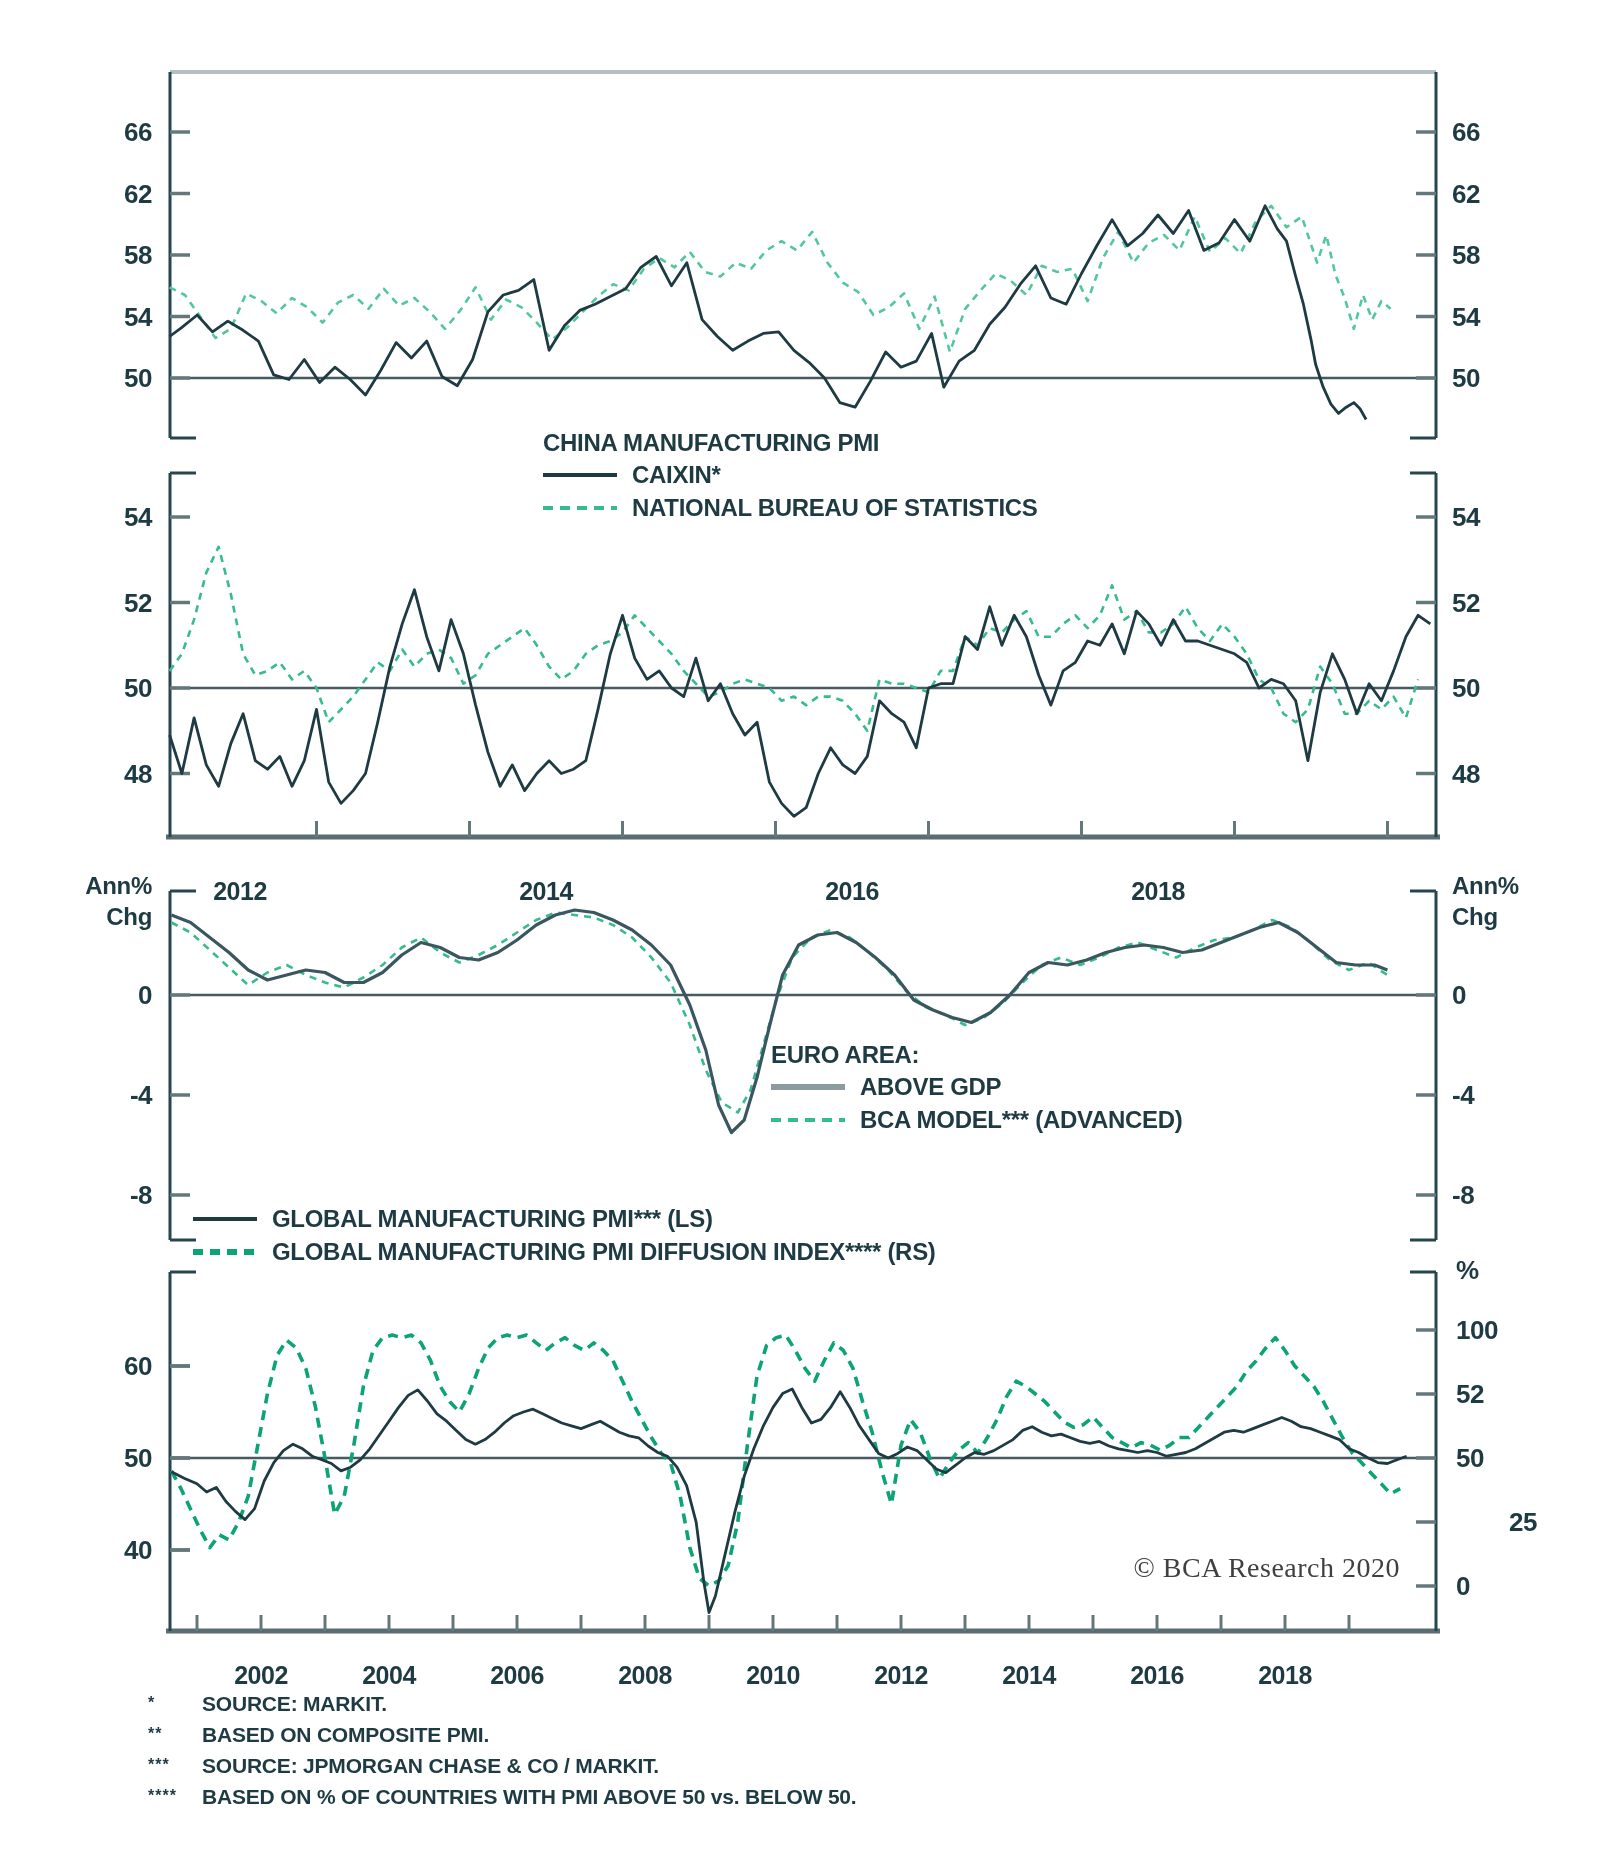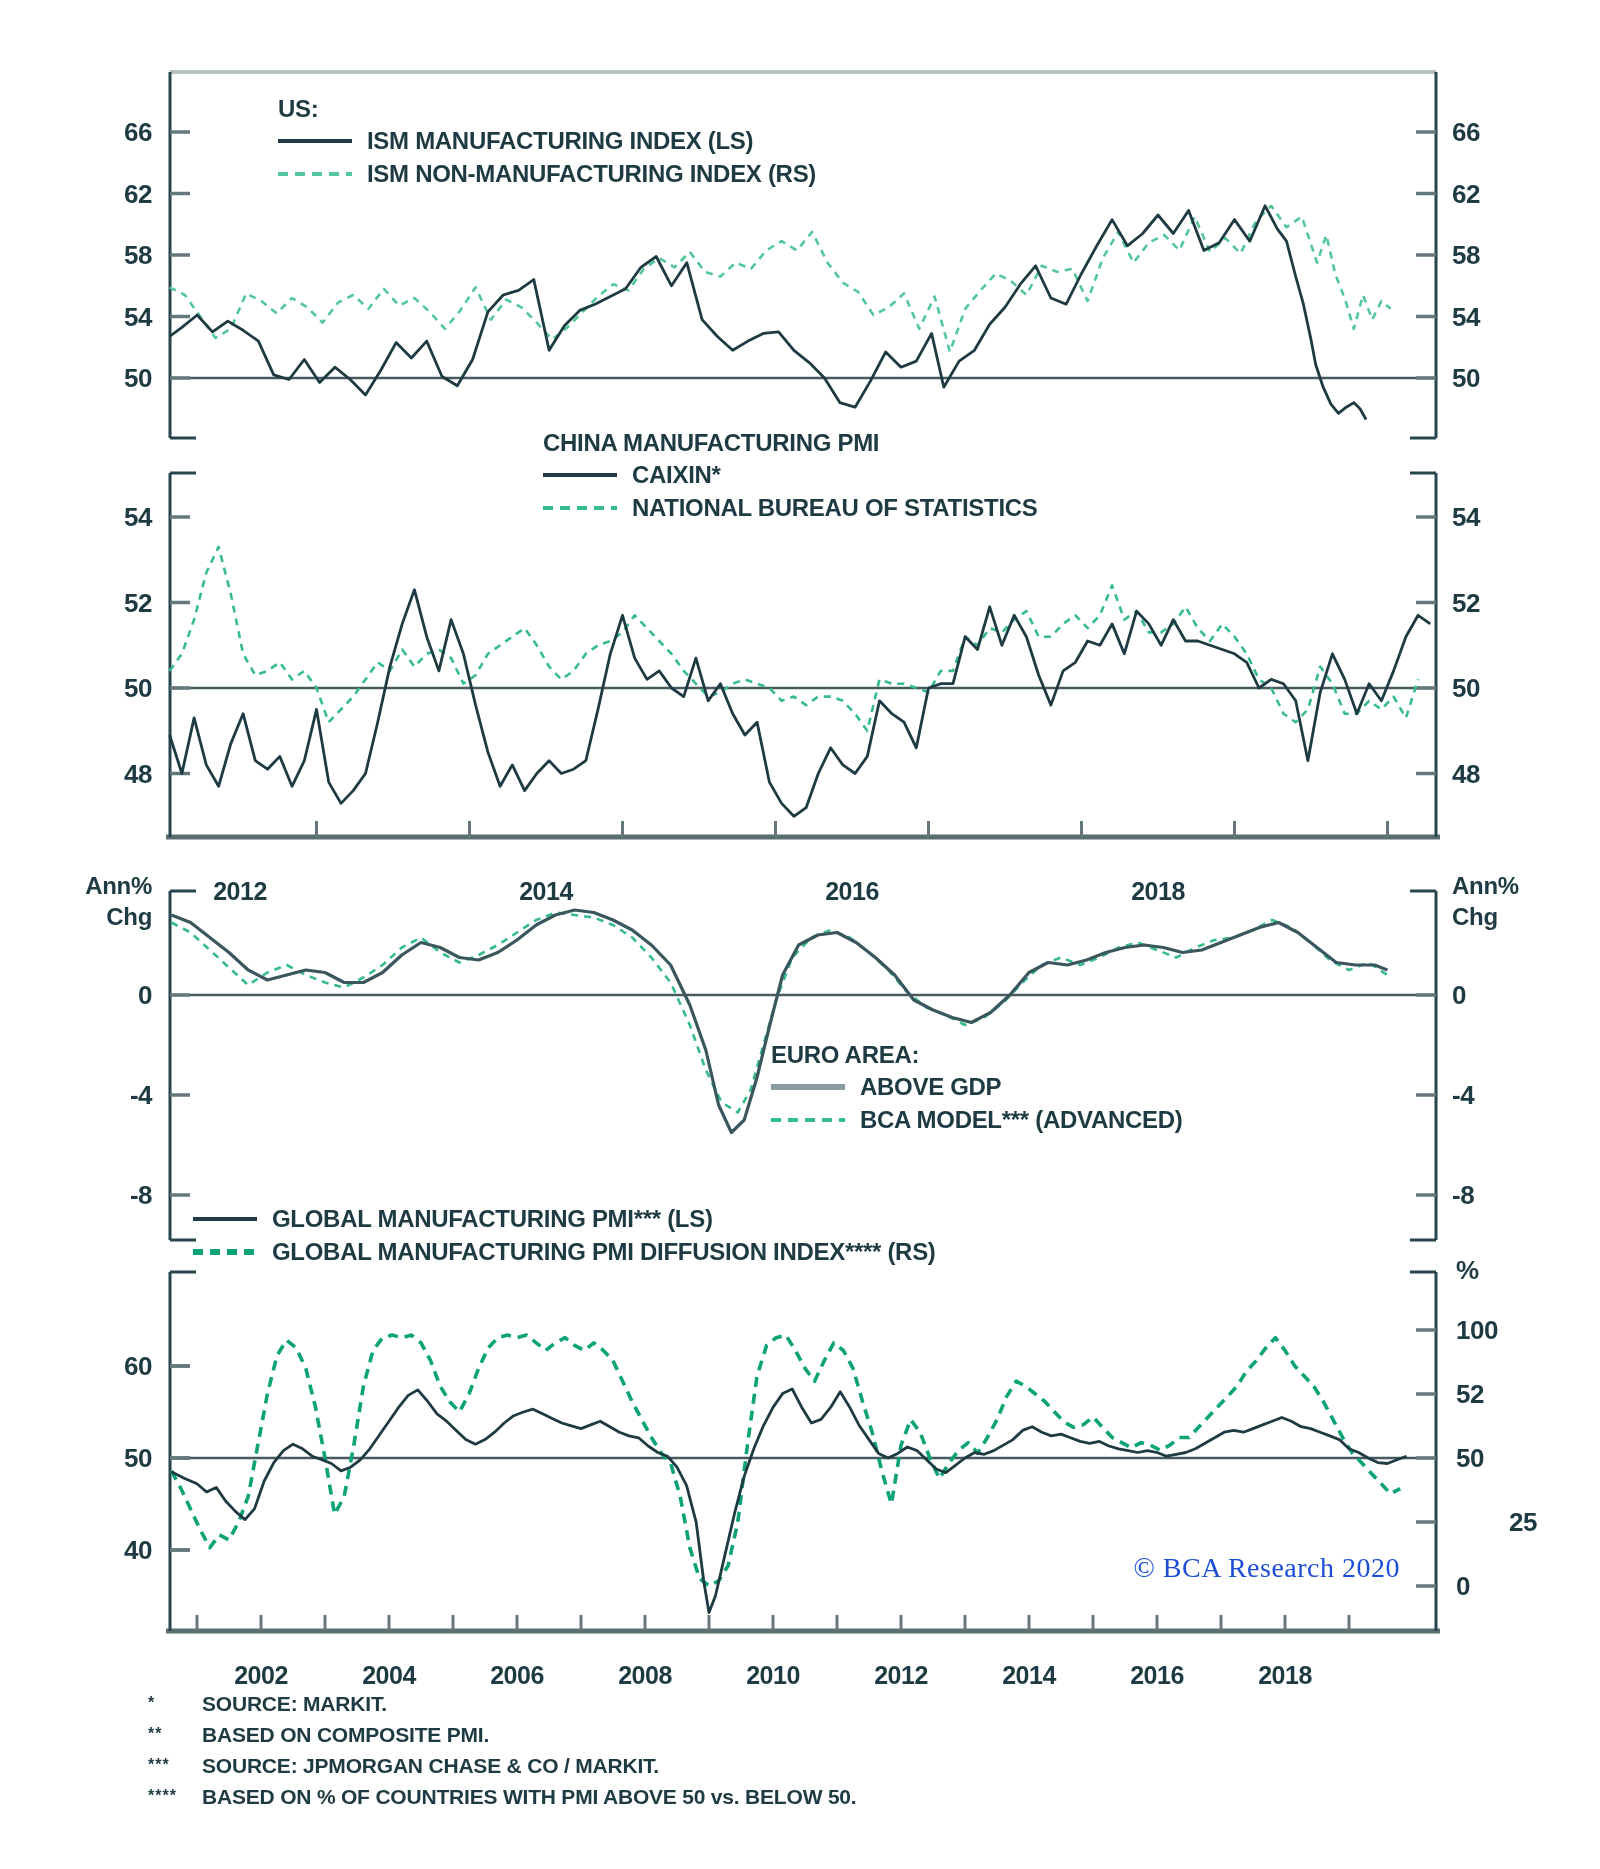--- a/index.html
+++ b/index.html
@@ -167,31 +167,20 @@
       <div class="lbl" style="top: 1660px; left: 329px; width: 120px; text-align: center; font-size: 25px;">2004</div>
       <div class="lbl" style="top: 1660px; left: 457px; width: 120px; text-align: center; font-size: 25px;">2006</div>
       <div class="lbl" style="top: 1660px; left: 585px; width: 120px; text-align: center; font-size: 25px;">2008</div>
       <div class="lbl" style="top: 1660px; left: 713px; width: 120px; text-align: center; font-size: 25px;">2010</div>
       <div class="lbl" style="top: 1660px; left: 841px; width: 120px; text-align: center; font-size: 25px;">2012</div>
       <div class="lbl" style="top: 1660px; left: 969px; width: 120px; text-align: center; font-size: 25px;">2014</div>
       <div class="lbl" style="top: 1660px; left: 1097px; width: 120px; text-align: center; font-size: 25px;">2016</div>
       <div class="lbl" style="top: 1660px; left: 1225px; width: 120px; text-align: center; font-size: 25px;">2018</div>
     </div>
 
-  <div class="legend" style="left:278px;top:94px;">
-    <div class="ltitle">US:</div>
-    <div class="lrow">
-      <span class="sw" style="background: rgb(30, 58, 67);"></span>
-      <span class="lname">ISM MANUFACTURING INDEX (LS)</span>
-    </div>
-    <div class="lrow">
-      <span class="sw" style="background: repeating-linear-gradient(90deg, rgb(82, 199, 156) 0px, rgb(82, 199, 156) 10px, transparent 10px, transparent 17px);"></span>
-      <span class="lname">ISM NON-MANUFACTURING INDEX (RS)</span>
-    </div>
-  </div>
 
   <div class="legend" style="left:543px;top:428px;">
     <div class="ltitle">CHINA MANUFACTURING PMI</div>
     <div class="lrow">
       <span class="sw" style="background: rgb(30, 58, 67);"></span>
       <span class="lname">CAIXIN*</span>
     </div>
     <div class="lrow">
       <span class="sw" style="background: repeating-linear-gradient(90deg, rgb(53, 187, 142) 0px, rgb(53, 187, 142) 10px, transparent 10px, transparent 17px);"></span>
       <span class="lname">NATIONAL BUREAU OF STATISTICS</span>
@@ -223,21 +212,21 @@
 
   <div class="annchg" style="left:36px;top:870px;width:116px;text-align:right;">
     <div>Ann%</div>
     <div>Chg</div>
   </div>
   <div class="annchg" style="left:1452px;top:870px;text-align:left;">
     <div>Ann%</div>
     <div>Chg</div>
   </div>
 
-  <div id="watermark" style="color: #1d4ed8;">© BCA Research 2020</div>
+  <div id="watermark" style="color: #404040;">© BCA Research 2020</div>
 
   <div id="footnotes">
     <div class="fnrow">
       <span class="fnmark">*</span>
       <span class="fntext">SOURCE: MARKIT.</span>
     </div>
     <div class="fnrow">
       <span class="fnmark">**</span>
       <span class="fntext">BASED ON COMPOSITE PMI.</span>
     </div>

